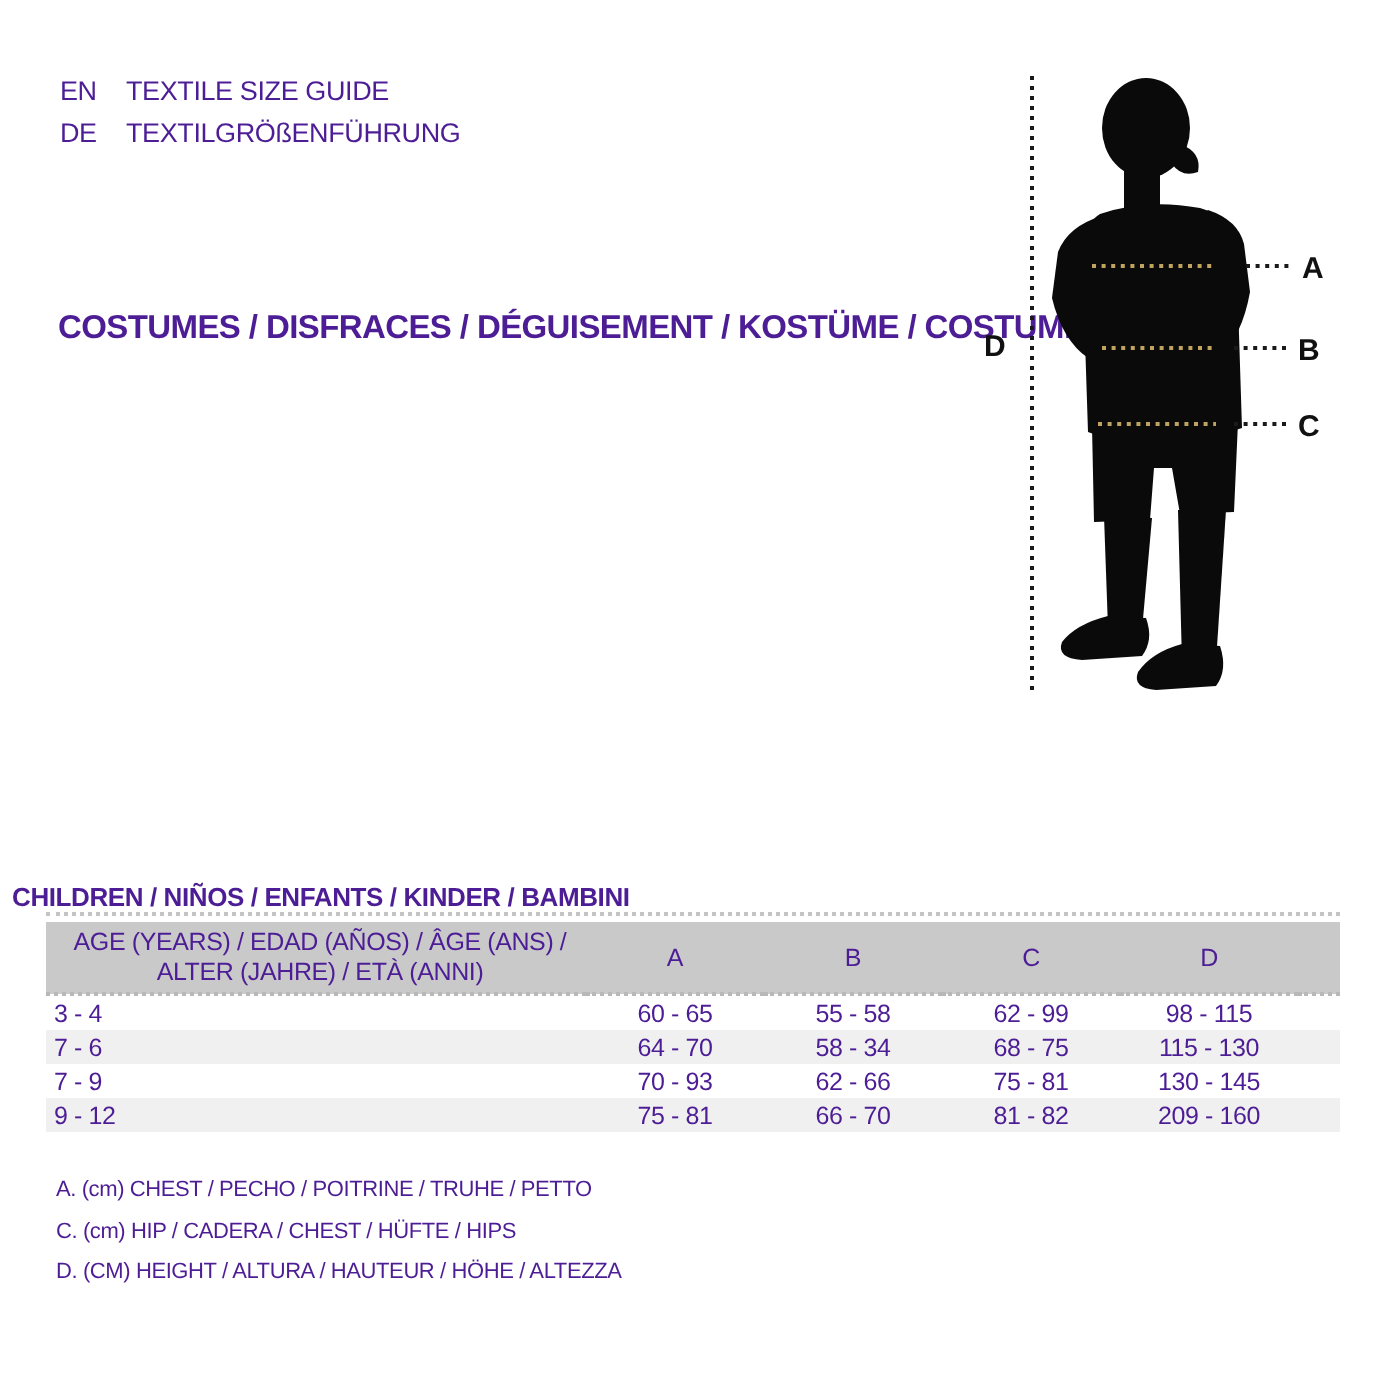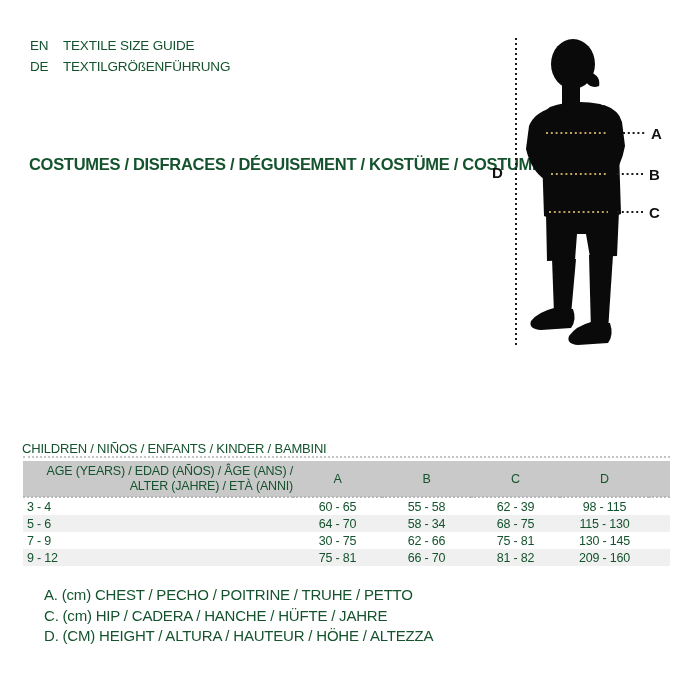--- a/index.html
+++ b/index.html
@@ -1,49 +1,49 @@
 <!DOCTYPE html>
 <html><head>
 <meta charset="utf-8">
 <style>
   html, body { margin: 0; padding: 0; background: #ffffff; }
   .canvas {
     position: relative; width: 700px; height: 700px; background: #ffffff;
-    font-family: "Liberation Sans", sans-serif; color: #14532d; overflow: hidden;
+    font-family: "Liberation Sans", sans-serif; color: #4c1d95; overflow: hidden;
   }
   
   .lang-block { position: absolute; left: 30px; top: 35px; }
   .lang-row { display: flex; line-height: 21px; font-size: 13.5px; letter-spacing: -0.2px; }
   .lang-code { width: 33px; flex: 0 0 33px; }
   
   .category-title {
     position: absolute; left: 29px; top: 155px;
     font-size: 16.5px; font-weight: bold; letter-spacing: -0.3px; white-space: nowrap;
   }
   
   .figure { position: absolute; left: 480px; top: 20px; width: 220px; height: 340px; }
   .figure svg { display: block; width: 220px; height: 340px; }
   
-  .section-title { position: absolute; left: 22px; top: 441px; font-size: 13px; letter-spacing: -0.2px; }
+  .section-title { position: absolute; left: 6px; top: 441px; font-size: 13px; letter-spacing: -0.2px; font-weight: bold; }
   
   .table-top-divider { position: absolute; left: 23px; top: 456px; width: 647px; height: 0; border-top: 2px dotted #c4c4c4; }
   .size-table {
     position: absolute; left: 23px; top: 461px; width: 647px;
     border-collapse: collapse; table-layout: fixed; font-size: 12.5px; letter-spacing: -0.2px;
   }
   .size-table th {
     background: #c9c9c9; font-weight: normal; text-align: center; vertical-align: middle;
     padding: 3px 0; border-bottom: 2px dotted #b8b8b8;
   }
-  .size-table th.age-th { text-align: right; padding-left: 4px; line-height: 14.5px; }
+  .size-table th.age-th { text-align: center; padding-left: 4px; line-height: 14.5px; }
   .size-table td { height: 17px; text-align: center; padding: 0; }
   .size-table td.age-td { text-align: left; padding-left: 4px; }
   .size-table tbody tr.alt { background: #f0f0f0; }
   
-  .legend { position: absolute; left: 44px; top: 585px; font-size: 15px; line-height: 20.6px; letter-spacing: -0.2px; }
+  .legend { position: absolute; left: 28px; top: 585px; font-size: 11px; line-height: 20.6px; letter-spacing: -0.2px; }
 </style>
 </head>
 <body>
 
 <div class="canvas">
 
   <div class="lang-block">
     <div class="lang-row">
       <span class="lang-code">EN</span>
       <span class="lang-label">TEXTILE SIZE GUIDE</span>
@@ -114,50 +114,50 @@
         <th>C</th>
         <th>D</th>
         <th></th>
       </tr>
     </thead>
     <tbody>
       <tr>
         <td class="age-td">3 - 4</td>
         <td>60 - 65</td>
         <td>55 - 58</td>
-        <td>62 - 39</td>
+        <td>62 - 99</td>
         <td>98 - 115</td>
         <td></td>
       </tr>
       <tr class="alt">
-        <td class="age-td">5 - 6</td>
+        <td class="age-td">7 - 6</td>
         <td>64 - 70</td>
         <td>58 - 34</td>
         <td>68 - 75</td>
         <td>115 - 130</td>
         <td></td>
       </tr>
       <tr>
         <td class="age-td">7 - 9</td>
-        <td>30 - 75</td>
+        <td>70 - 93</td>
         <td>62 - 66</td>
         <td>75 - 81</td>
         <td>130 - 145</td>
         <td></td>
       </tr>
       <tr class="alt">
         <td class="age-td">9 - 12</td>
         <td>75 - 81</td>
         <td>66 - 70</td>
         <td>81 - 82</td>
         <td>209 - 160</td>
         <td></td>
       </tr>
     </tbody>
   </table>
 
   <div class="legend">
     <div class="legend-line">A. (cm) CHEST / PECHO / POITRINE / TRUHE / PETTO</div>
-    <div class="legend-line">C. (cm) HIP / CADERA / HANCHE / HÜFTE / JAHRE</div>
+    <div class="legend-line">C. (cm) HIP / CADERA / CHEST / HÜFTE / HIPS</div>
     <div class="legend-line">D. (CM) HEIGHT / ALTURA / HAUTEUR / HÖHE / ALTEZZA</div>
   </div>
 
 </div>
 
 </body></html>

